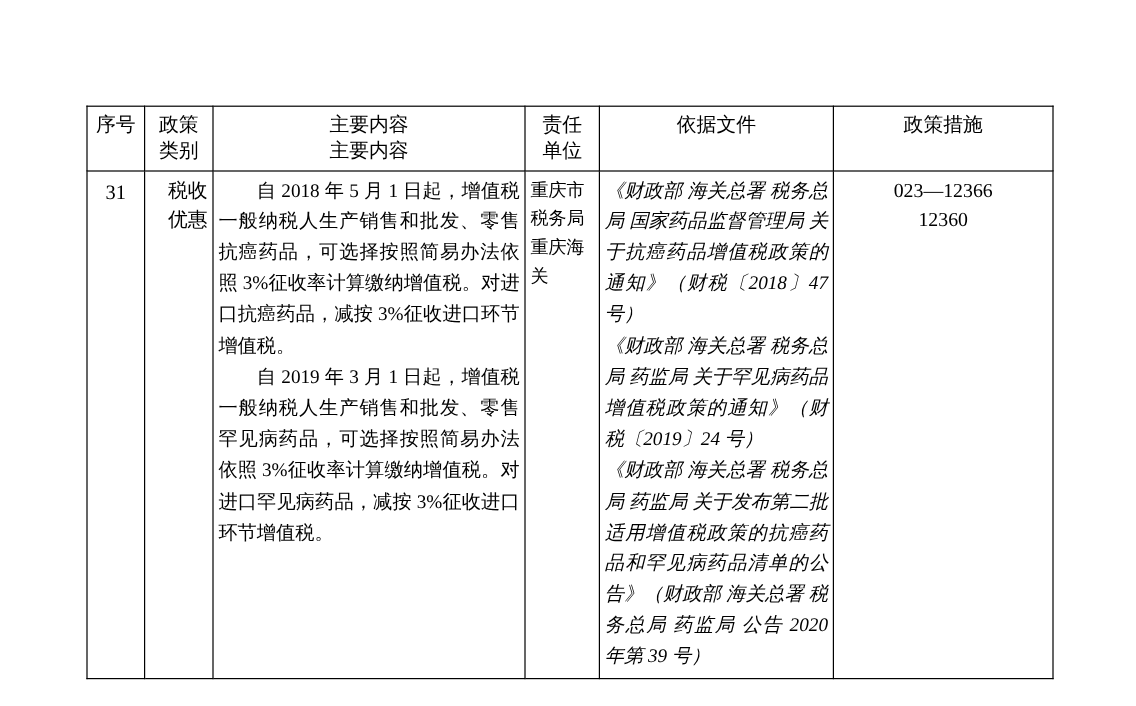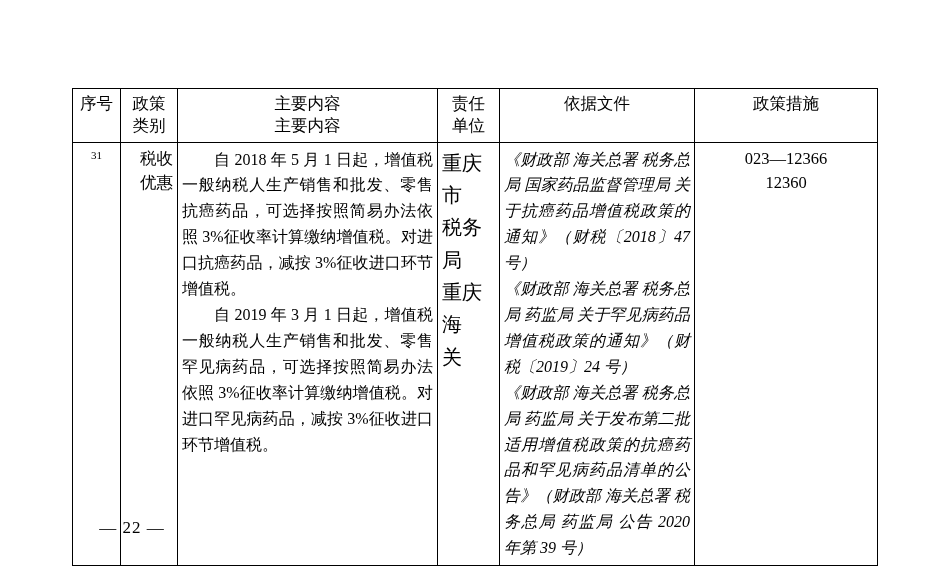--- a/index.html
+++ b/index.html
@@ -56,21 +56,21 @@
     display: block;
   }
 
   td.cell {
     font-size: 16px;
     line-height: 1.62;
   }
   td.seq-cell {
     text-align: center;
     vertical-align: middle;
-    font-size: 11px;
+    font-size: 17px;
   }
   td.cat-cell {
     text-align: right;
     vertical-align: middle;
     font-size: 16.5px;
     line-height: 1.5;
     padding: 0 4px;
   }
   td.content-cell {
     padding: 52px 12px 10px 12px;
@@ -78,21 +78,21 @@
     text-justify: inter-ideograph;
   }
   td.content-cell p {
     margin: 0;
     text-indent: 2em;
   }
   td.unit-cell {
     padding: 0 6px;
     text-align: left;
     vertical-align: middle;
-    font-size: 20px;
+    font-size: 15px;
     line-height: 1.62;
   }
   td.doc-cell {
     padding: 8px 8px 10px 8px;
     text-align: justify;
     text-justify: inter-ideograph;
     font-size: 16px;
     line-height: 1.62;
   }
   td.doc-cell p {
@@ -182,15 +182,14 @@
           <p>《财政部  海关总署  税务总局  药监局  关于发布第二批适用增值税政策的抗癌药品和罕见病药品清单的公告》（财政部  海关总署  税务总局  药监局  公告 2020 年第 39 号）</p>
         </td>
         <td class="cell contact-cell">
           <span class="line">023—12366</span>
           <span class="line">12360</span>
         </td>
       </tr>
     </tbody>
   </table>
 
-  <div class="page-number">— 22 —</div>
 
 </div>
 
 </body></html>

